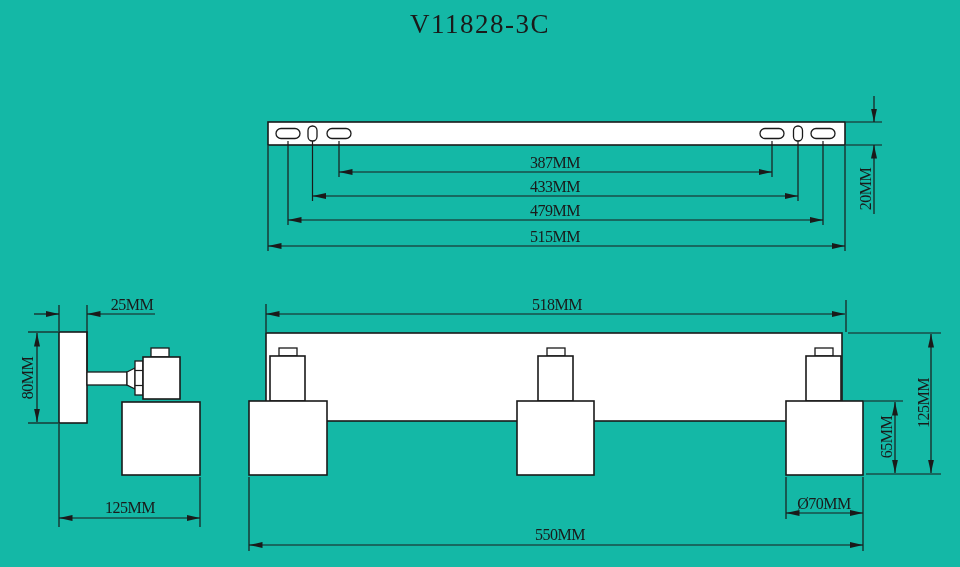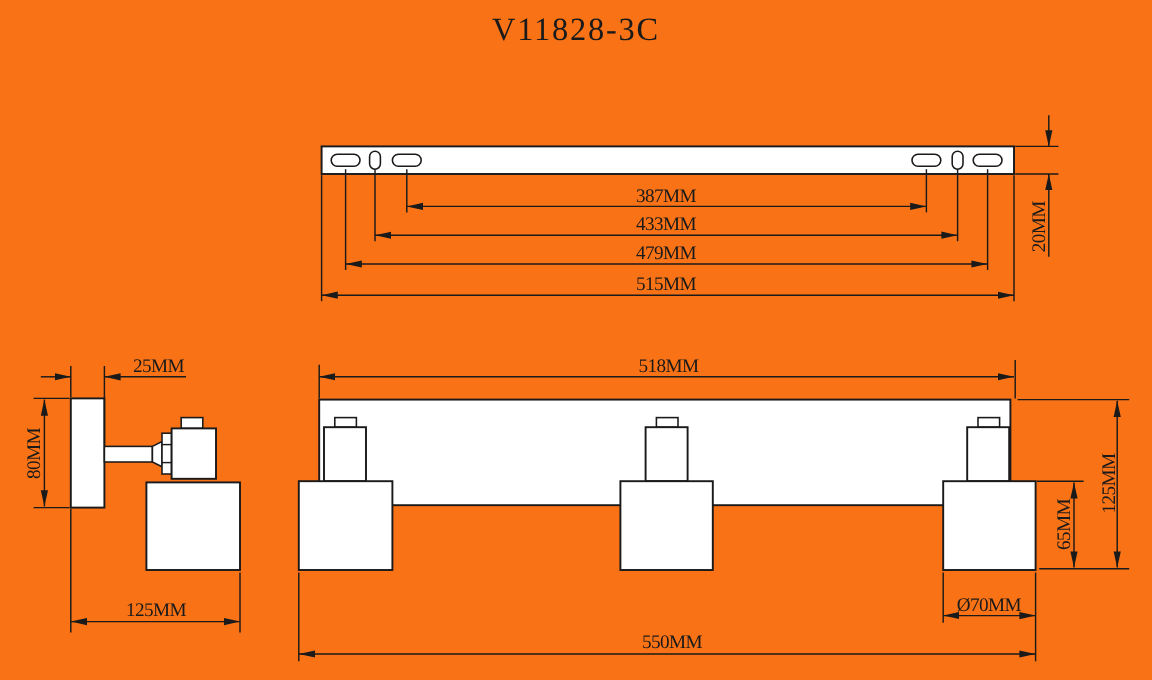--- a/index.html
+++ b/index.html
@@ -1,16 +1,16 @@
 <!DOCTYPE html>
 <html><head>
 <meta charset="utf-8">
 <style>
   html,body{margin:0;padding:0;background:#ffffff;}
-  .stage{position:relative;width:960px;height:567px;background:#f97316;overflow:hidden;}
+  .stage{position:relative;width:960px;height:567px;background:#14b8a6;overflow:hidden;}
   svg{display:block;}
   .s{fill:#ffffff;stroke:#1a1a1a;stroke-width:1.6;}
   .s2{fill:#ffffff;stroke:#1a1a1a;stroke-width:1.3;}
   .l{fill:none;stroke:#1a1a1a;stroke-width:1.2;}
   .ttl{font-family:"Liberation Serif","DejaVu Serif",serif;font-size:27px;letter-spacing:1.5px;fill:#1a1a1a;text-anchor:middle;}
   .d{font-family:"Liberation Serif","DejaVu Serif",serif;font-size:16px;letter-spacing:-0.5px;fill:#1a1a1a;text-anchor:middle;}
 </style>
 </head>
 <body>
 

